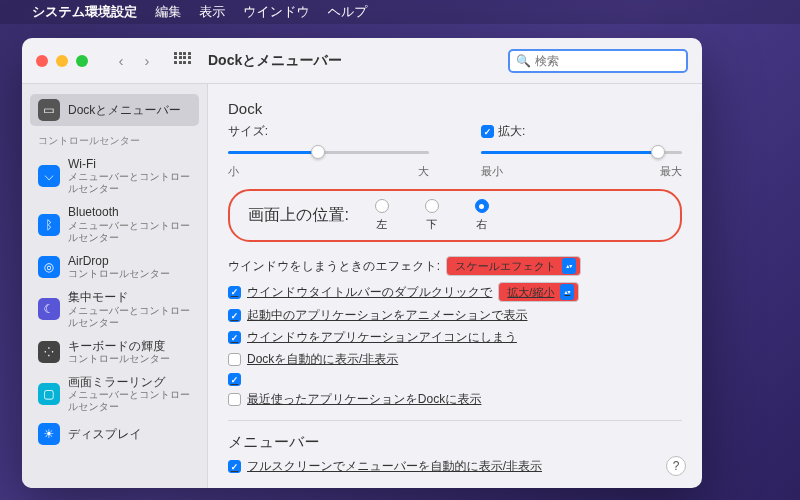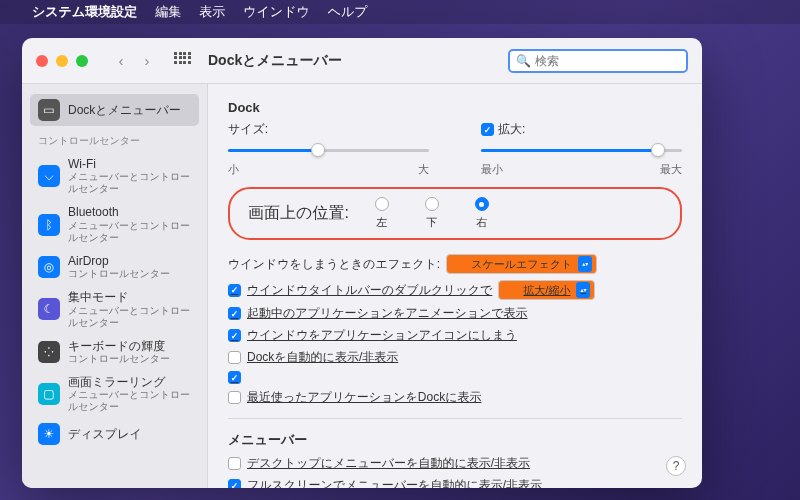--- a/index.html
+++ b/index.html
@@ -24,39 +24,39 @@
 .body { flex: 1; display: flex; overflow: hidden; }
 .sidebar { width: 186px; background: #e9e8ed; overflow-y: auto; padding: 10px 8px; border-right: 1px solid #d8d7dc; }
 .sb-item { display: flex; align-items: center; gap: 8px; padding: 5px 8px; border-radius: 5px; font-size: 12px; color: #333; }
 .sb-item.sel { background: #d0cfd6; }
 .sb-item .ic { width: 22px; height: 22px; border-radius: 5px; display: flex; align-items: center; justify-content: center; font-size: 12px; color: #fff; flex-shrink: 0; }
 .sb-item .txt { line-height: 1.2; }
 .sb-item .sub { font-size: 10px; color: #777; }
 .sb-header { font-size: 10px; color: #888; padding: 8px 8px 4px; }
 .ic-dock { background: #555; } .ic-wifi { background: #0a7aff; } .ic-bt { background: #0a7aff; } .ic-ad { background: #0a7aff; } .ic-focus { background: #5856d6; } .ic-bright { background: #444; } .ic-mirror { background: #06b2d6; } .ic-disp { background: #0a7aff; }
 .content { flex: 1; padding: 16px 20px; overflow-y: auto; font-size: 12px; color: #333; }
-.content h3 { font-size: 13px; font-weight: 700; margin-bottom: 6px; }
+.content h3 { font-size: 15px; font-weight: 400; margin-bottom: 6px; }
 .row { display: flex; gap: 52px; margin-bottom: 6px; }
 .col { flex: 1; }
 .label { font-size: 12px; margin-bottom: 2px; display: flex; align-items: center; gap: 4px; }
 .slider-wrap { position: relative; height: 20px; display: flex; align-items: center; }
 .slider-track { height: 3px; background: #c8c7cc; border-radius: 2px; width: 100%; position: relative; }
 .slider-fill { position: absolute; height: 3px; background: #0a7aff; border-radius: 2px; left: 0; top: 0; }
 .slider-thumb { position: absolute; width: 14px; height: 14px; background: #fff; border: 0.5px solid #bbb; border-radius: 50%; top: 50%; transform: translate(-50%,-50%); box-shadow: 0 1px 3px rgba(0,0,0,0.2); }
 .slider-labels { display: flex; justify-content: space-between; font-size: 11px; color: #666; margin-top: 2px; }
 .highlight-box { border: 2px solid #e8503b; border-radius: 22px; padding: 8px 18px; margin: 10px 0 14px; }
 .pos-row { display: flex; align-items: center; gap: 26px; }
 .pos-label { font-size: 16px; }
 .radio-group { display: flex; gap: 36px; }
 .radio-opt { display: flex; flex-direction: column; align-items: center; gap: 4px; font-size: 11px; }
 .radio { width: 14px; height: 14px; border-radius: 50%; border: 1px solid #aaa; display: flex; align-items: center; justify-content: center; background: #fff; }
 .radio.checked { border-color: #0a7aff; background: #0a7aff; }
 .radio.checked::after { content: ''; width: 5px; height: 5px; background: #fff; border-radius: 50%; }
 .select-row { display: flex; align-items: center; gap: 6px; margin: 6px 0; }
-.select { background: #f97316; border: 0.5px solid #c8c7cc; border-radius: 4px; padding: 1px 4px 1px 24px; font-size: 11px; display: flex; align-items: center; gap: 6px; }
+.select { background: #ef4444; border: 0.5px solid #c8c7cc; border-radius: 4px; padding: 1px 4px 1px 8px; font-size: 11px; display: flex; align-items: center; gap: 6px; }
 .select .arr { background: #0a7aff; color: #fff; width: 14px; height: 16px; border-radius: 3px; display: flex; flex-direction: column; align-items: center; justify-content: center; font-size: 6px; line-height: 1; }
 .check-row { display: flex; align-items: center; gap: 6px; margin: 5px 0; font-size: 12px; text-decoration: underline; }
 .checkbox { width: 13px; height: 13px; border-radius: 3px; border: 0.5px solid #aaa; background: #fff; display: flex; align-items: center; justify-content: center; color: #fff; font-size: 9px; flex-shrink: 0; }
 .checkbox.checked { background: #0a7aff; border-color: #0a7aff; }
 .checkbox.checked::after { content: '✓'; font-weight: bold; }
 .divider { height: 1px; background: #d8d7dc; margin: 12px 0; }
 .help-btn { position: absolute; right: 16px; bottom: 12px; width: 20px; height: 20px; border-radius: 50%; border: 1px solid #bbb; background: #fff; display: flex; align-items: center; justify-content: center; font-size: 12px; color: #555; }
 </style>
 </head>
 <body>
@@ -239,23 +239,19 @@
       <div class="check-row">
           <span class="checkbox checked"></span>
         </div>
       <div class="check-row">
           <span class="checkbox"></span>
           <span>最近使ったアプリケーションをDockに表示</span>
         </div>
       <div class="divider"></div>
       <h3>メニューバー</h3>
       <div class="check-row">
-          <span class="checkbox"></span>
-          <span>デスクトップにメニューバーを自動的に表示/非表示</span>
-        </div>
-      <div class="check-row">
           <span class="checkbox checked"></span>
           <span>フルスクリーンでメニューバーを自動的に表示/非表示</span>
         </div>
     </div>
   </div>
   <div class="help-btn">?</div>
 </div>
 
 </body></html>

